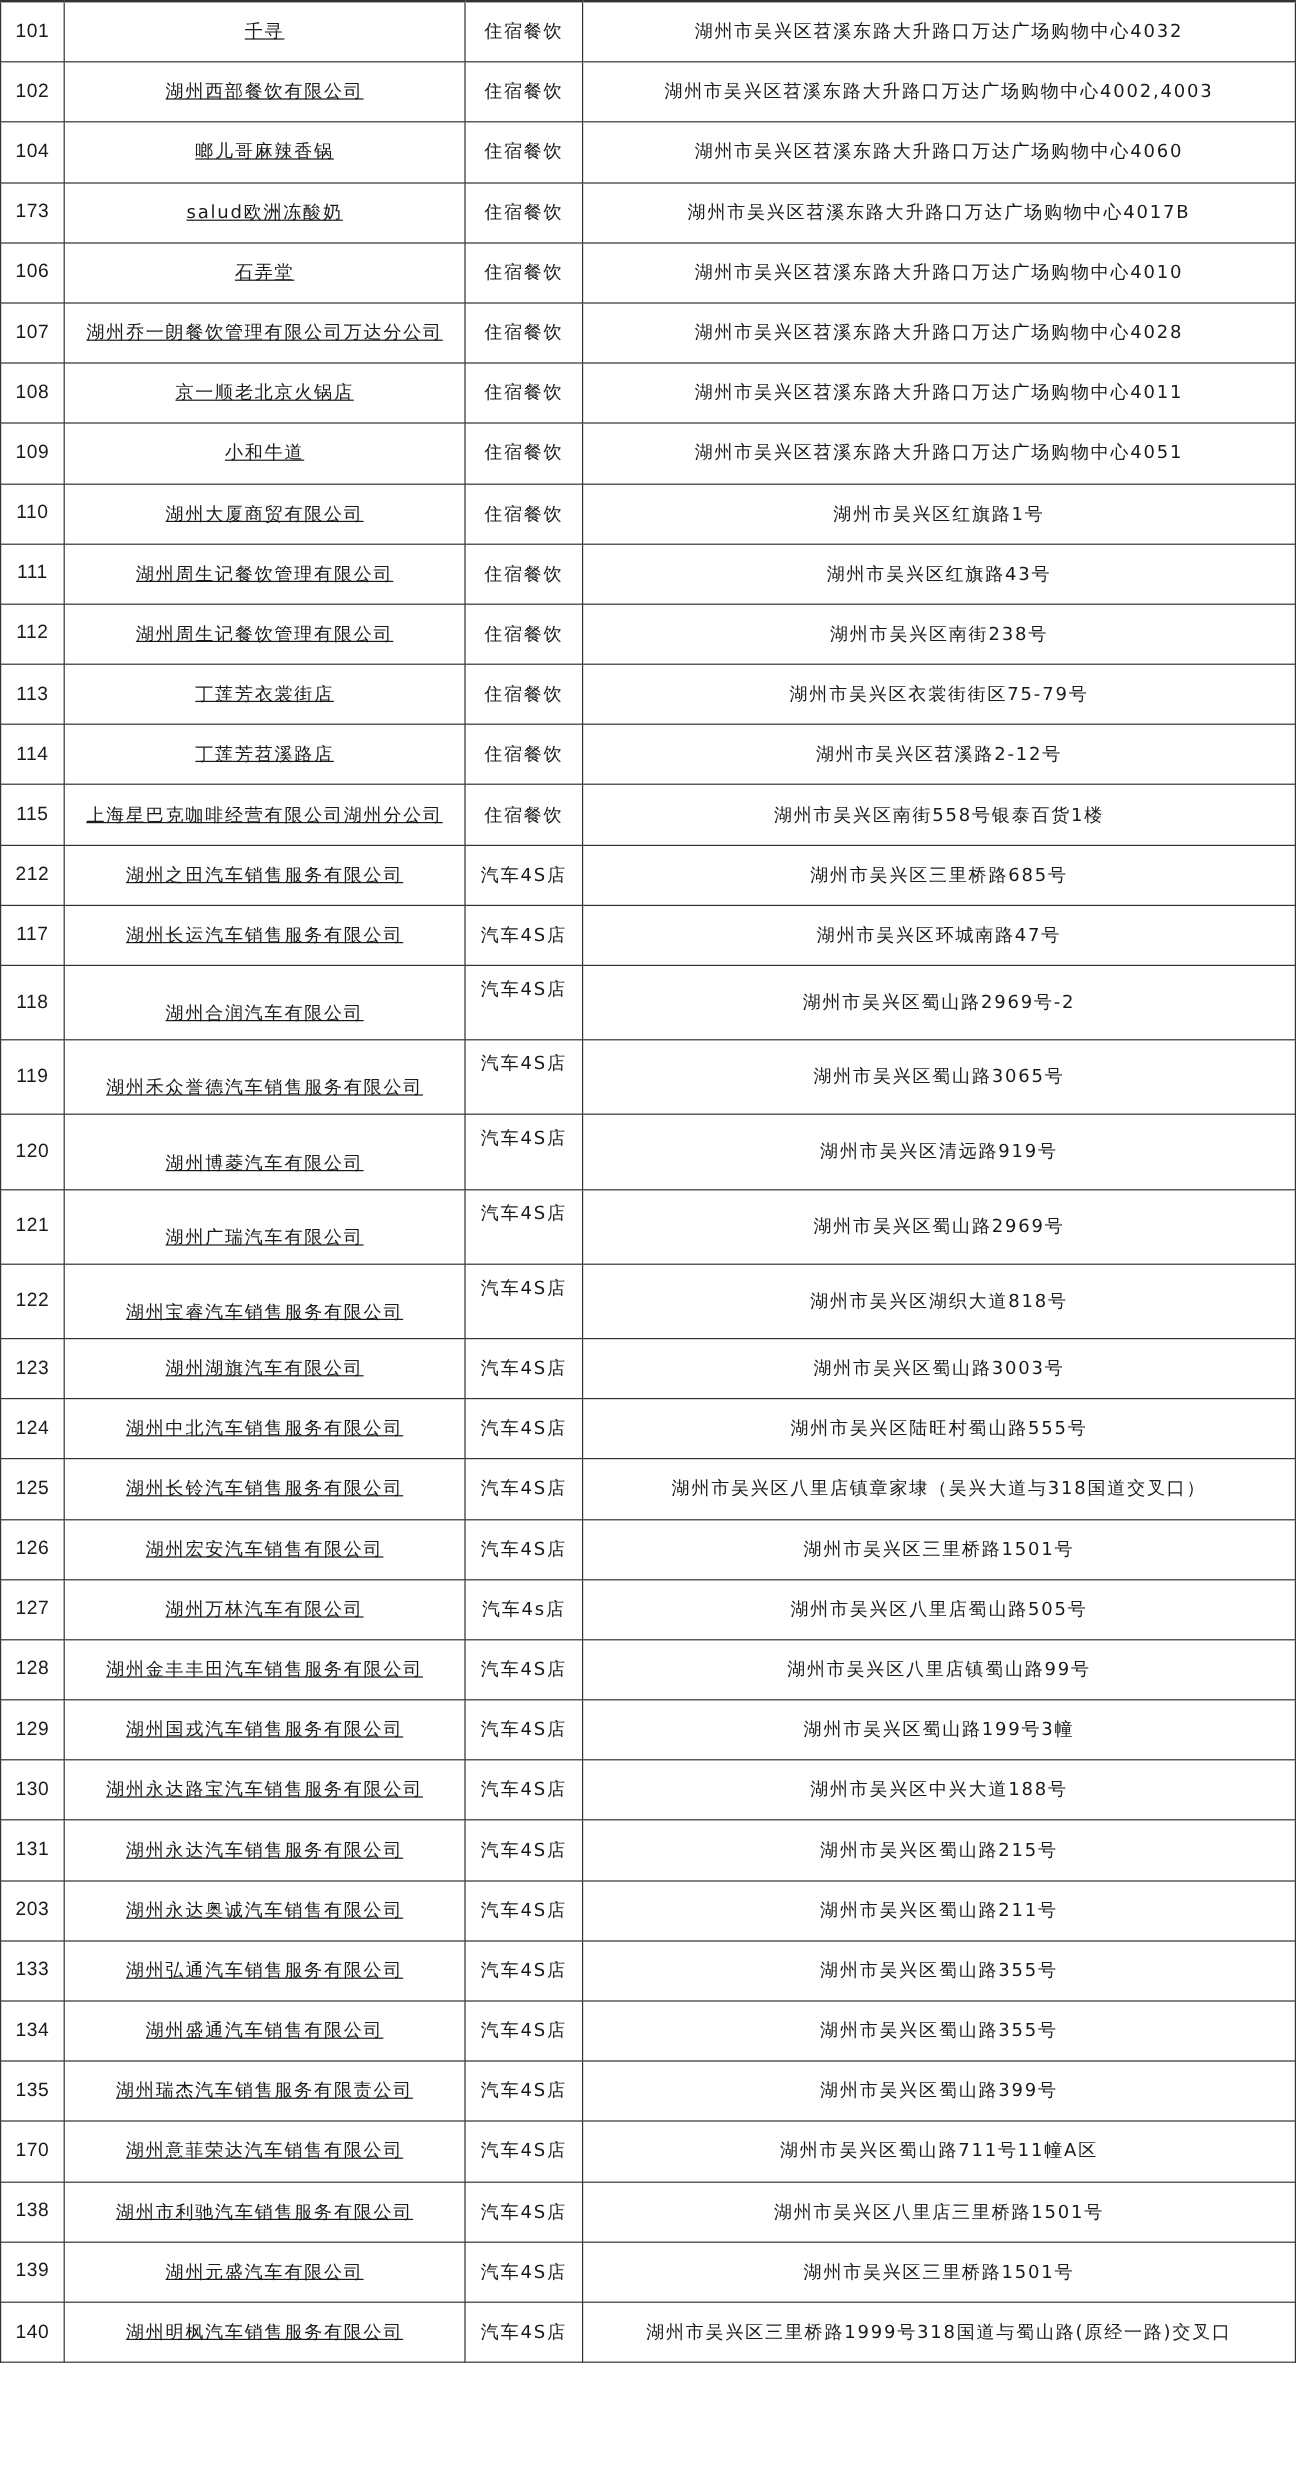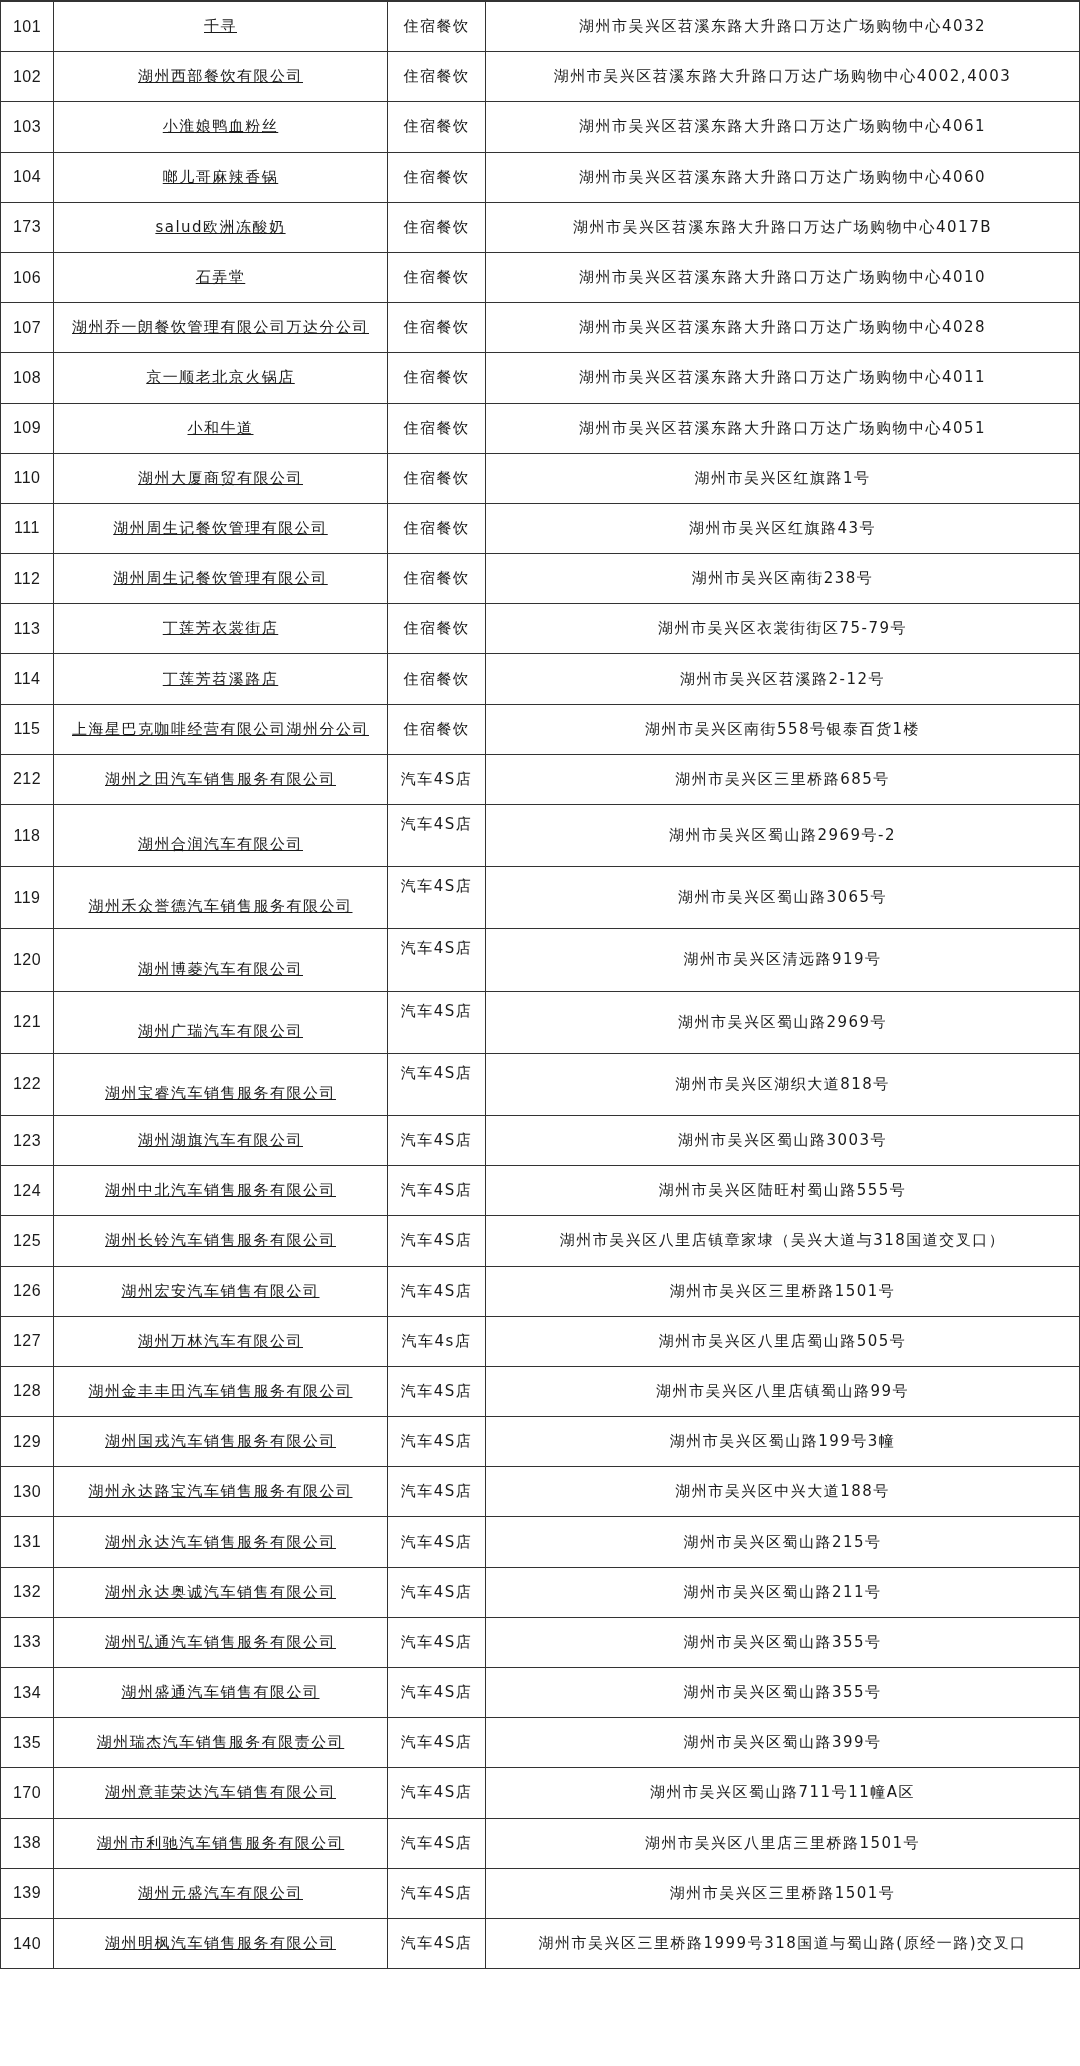--- a/index.html
+++ b/index.html
@@ -25,26 +25,20 @@
     <td class="c-cat">住宿餐饮</td>
     <td class="c-addr">湖州市吴兴区苕溪东路大升路口万达广场购物中心4032</td>
   </tr>
       <tr>
     <td class="c-no">102</td>
     <td class="c-name">湖州西部餐饮有限公司</td>
     <td class="c-cat">住宿餐饮</td>
     <td class="c-addr">湖州市吴兴区苕溪东路大升路口万达广场购物中心4002,4003</td>
   </tr>
       <tr>
-    <td class="c-no">103</td>
-    <td class="c-name">小淮娘鸭血粉丝</td>
-    <td class="c-cat">住宿餐饮</td>
-    <td class="c-addr">湖州市吴兴区苕溪东路大升路口万达广场购物中心4061</td>
-  </tr>
-      <tr>
     <td class="c-no">104</td>
     <td class="c-name">啷儿哥麻辣香锅</td>
     <td class="c-cat">住宿餐饮</td>
     <td class="c-addr">湖州市吴兴区苕溪东路大升路口万达广场购物中心4060</td>
   </tr>
       <tr>
     <td class="c-no">173</td>
     <td class="c-name">salud欧洲冻酸奶</td>
     <td class="c-cat">住宿餐饮</td>
     <td class="c-addr">湖州市吴兴区苕溪东路大升路口万达广场购物中心4017B</td>
@@ -107,20 +101,26 @@
     <td class="c-no">115</td>
     <td class="c-name">上海星巴克咖啡经营有限公司湖州分公司</td>
     <td class="c-cat">住宿餐饮</td>
     <td class="c-addr">湖州市吴兴区南街558号银泰百货1楼</td>
   </tr>
       <tr>
     <td class="c-no">212</td>
     <td class="c-name">湖州之田汽车销售服务有限公司</td>
     <td class="c-cat">汽车4S店</td>
     <td class="c-addr">湖州市吴兴区三里桥路685号</td>
+  </tr>
+      <tr>
+    <td class="c-no">117</td>
+    <td class="c-name">湖州长运汽车销售服务有限公司</td>
+    <td class="c-cat">汽车4S店</td>
+    <td class="c-addr">湖州市吴兴区环城南路47号</td>
   </tr>
       <tr>
     <td class="c-no">118</td>
     <td class="c-name shift-name">湖州合润汽车有限公司</td>
     <td class="c-cat shift-cat">汽车4S店</td>
     <td class="c-addr">湖州市吴兴区蜀山路2969号-2</td>
   </tr>
       <tr>
     <td class="c-no">119</td>
     <td class="c-name shift-name">湖州禾众誉德汽车销售服务有限公司</td>
@@ -193,21 +193,21 @@
     <td class="c-cat">汽车4S店</td>
     <td class="c-addr">湖州市吴兴区中兴大道188号</td>
   </tr>
       <tr>
     <td class="c-no">131</td>
     <td class="c-name">湖州永达汽车销售服务有限公司</td>
     <td class="c-cat">汽车4S店</td>
     <td class="c-addr">湖州市吴兴区蜀山路215号</td>
   </tr>
       <tr>
-    <td class="c-no">132</td>
+    <td class="c-no">203</td>
     <td class="c-name">湖州永达奥诚汽车销售有限公司</td>
     <td class="c-cat">汽车4S店</td>
     <td class="c-addr">湖州市吴兴区蜀山路211号</td>
   </tr>
       <tr>
     <td class="c-no">133</td>
     <td class="c-name">湖州弘通汽车销售服务有限公司</td>
     <td class="c-cat">汽车4S店</td>
     <td class="c-addr">湖州市吴兴区蜀山路355号</td>
   </tr>

